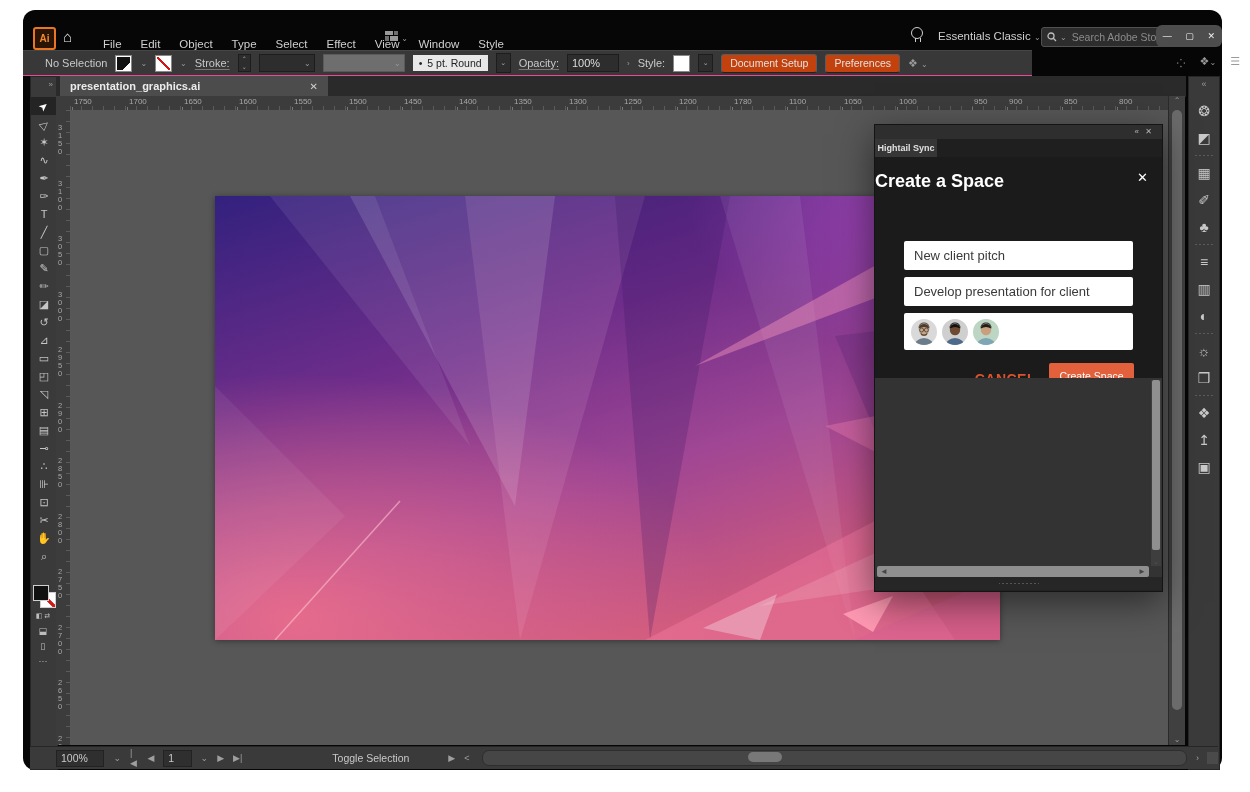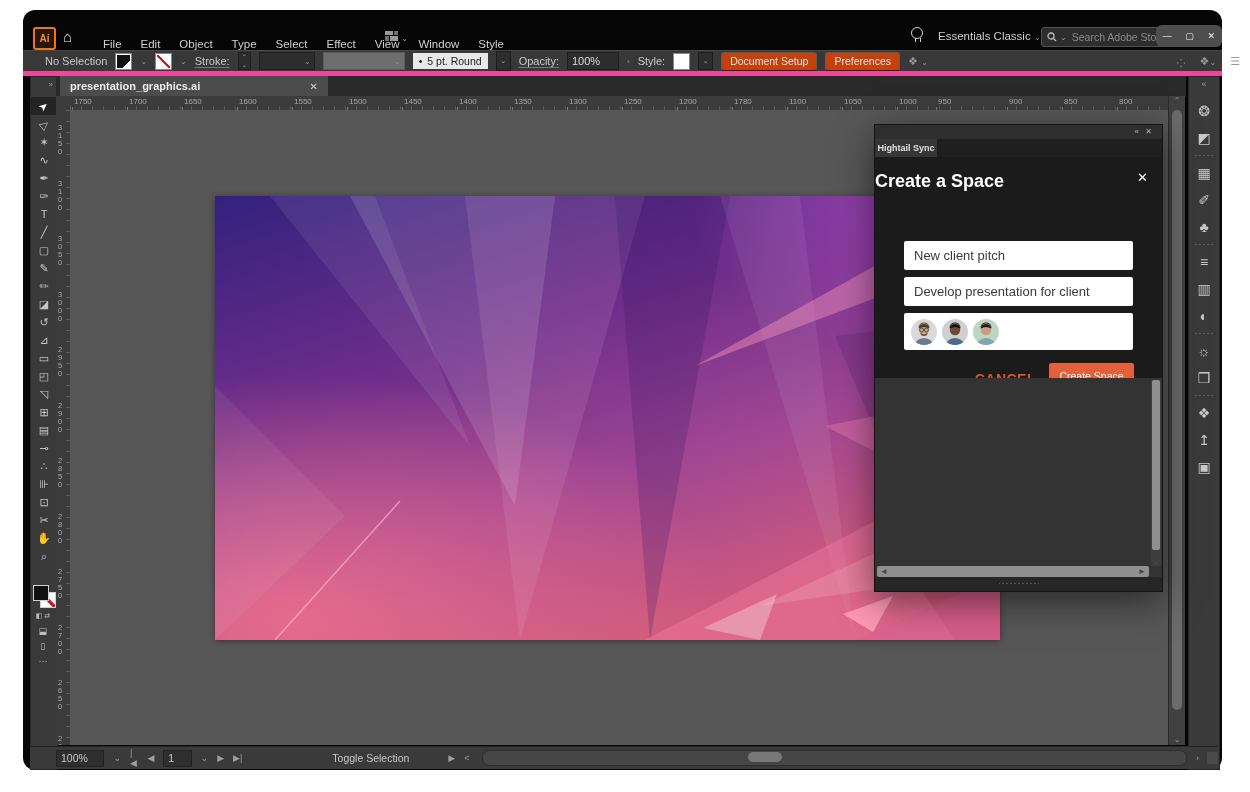--- a/index.html
+++ b/index.html
@@ -23,21 +23,21 @@
     linear-gradient(#9a9a9a,#9a9a9a) 5px 5px/8px 5px no-repeat}
   .chev{color:#9a9a9a;font-size:8px}
   #bulb{left:888px;top:2px;width:10px;height:10px;border:1.5px solid #cfcfcf;border-radius:50%}
   #bulb:after{content:"";position:absolute;left:2.5px;top:10px;width:4px;height:4px;border-left:1.5px solid #cfcfcf;border-right:1.5px solid #cfcfcf}
   #ws-label{left:915px;top:5px}
   #searchbox{left:1018px;top:2px;width:138px;height:18px;background:#2d2d2d;border:1px solid #515151;border-radius:3px;display:flex;align-items:center;padding:0 5px;gap:3px}
   #searchbox input{background:transparent;border:0;outline:0;color:#bbb;font-size:10.5px;width:100px;font-family:"Liberation Sans",sans-serif}
   #searchbox input::placeholder{color:#8b8b8b}
   #winctrl{left:1133px;top:0px;width:66px;height:22px;background:#4d4d4d;border-radius:0 0 0 6px;border-radius:6px;display:flex;align-items:center;justify-content:space-around;color:#f0f0f0;font-size:9px}
   
-  #controlbar{left:23px;top:50px;width:1199px;height:26px;background:#383838;border-top:1px solid #464646;border-bottom:5px solid #ec4899;display:flex;align-items:center;gap:8px;padding-left:22px;box-sizing:border-box;color:#c9c9c9;font-size:11px}
+  #controlbar{left:23px;top:50px;width:1009px;height:26px;background:#383838;border-top:1px solid #464646;border-bottom:1px solid #ec4899;display:flex;align-items:center;gap:8px;padding-left:22px;box-sizing:border-box;color:#c9c9c9;font-size:11px}
   .swatch{width:15px;height:15px;background:#fff;border:1px solid #888;position:relative}
   .swatch .fillblk{position:absolute;inset:1px;background:linear-gradient(135deg,#111 70%,#fff 71%)}
   .swatch .noStroke{position:absolute;inset:1px;background:linear-gradient(45deg,transparent 44%,#d01818 45%,#d01818 55%,transparent 56%)}
   .stepper{width:11px;height:16px;background:#2d2d2d;border:1px solid #1d1d1d;color:#aaa;font-size:6px;line-height:8px;text-align:center}
   .dd{height:16px;background:#2d2d2d;border:1px solid #1d1d1d;display:flex;align-items:center;justify-content:flex-end;padding:0 3px}
   .dd.gray{background:#6e6e6e;border-color:#5a5a5a}
   .brushbox{height:16px;background:#e8e8e8;color:#222;display:flex;align-items:center;gap:5px;padding:0 6px;font-size:10.5px}
   .brushdd{width:13px;height:18px;background:#2d2d2d;border:1px solid #1d1d1d;color:#aaa;font-size:7px;display:flex;align-items:center;justify-content:center}
   .ulab{text-decoration:underline;text-decoration-color:#777;text-underline-offset:2px}
   .valbox{width:42px;height:16px;background:#2d2d2d;border:1px solid #1d1d1d;display:flex;align-items:center;padding:0 4px;color:#ddd}
@@ -300,21 +300,21 @@
       <span class="hnum" style="left: 334px;">1450</span>
       <span class="hnum" style="left: 389px;">1400</span>
       <span class="hnum" style="left: 444px;">1350</span>
       <span class="hnum" style="left: 499px;">1300</span>
       <span class="hnum" style="left: 554px;">1250</span>
       <span class="hnum" style="left: 609px;">1200</span>
       <span class="hnum" style="left: 664px;">1780</span>
       <span class="hnum" style="left: 719px;">1100</span>
       <span class="hnum" style="left: 774px;">1050</span>
       <span class="hnum" style="left: 829px;">1000</span>
-      <span class="hnum" style="left: 868px;">950</span>
+      <span class="hnum" style="left: 904px;">950</span>
       <span class="hnum" style="left: 939px;">900</span>
       <span class="hnum" style="left: 994px;">850</span>
       <span class="hnum" style="left: 1049px;">800</span>
     </div>
   <div class="abs" id="vruler">
       <span class="vnum" style="top: 14px;">3
 1
 5
 0</span>
       <span class="vnum" style="top: 69.5px;">3

